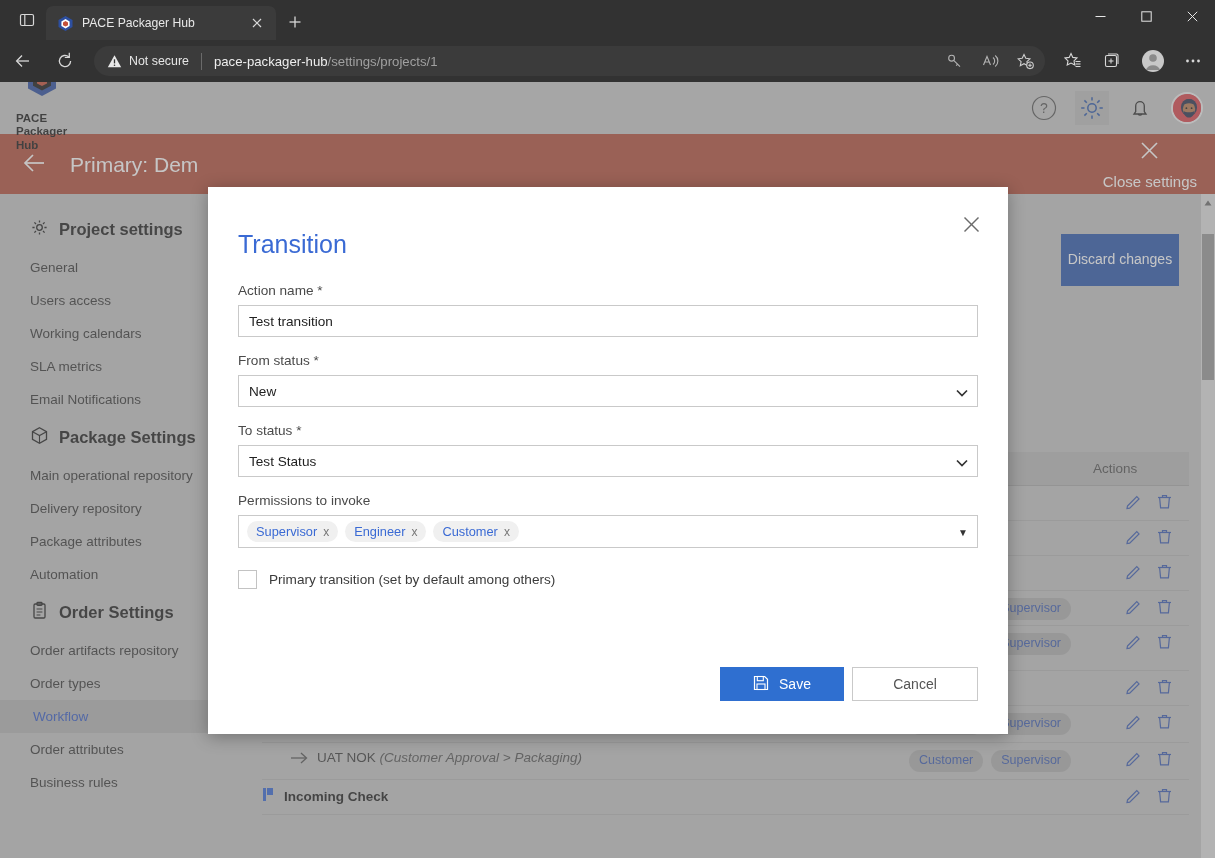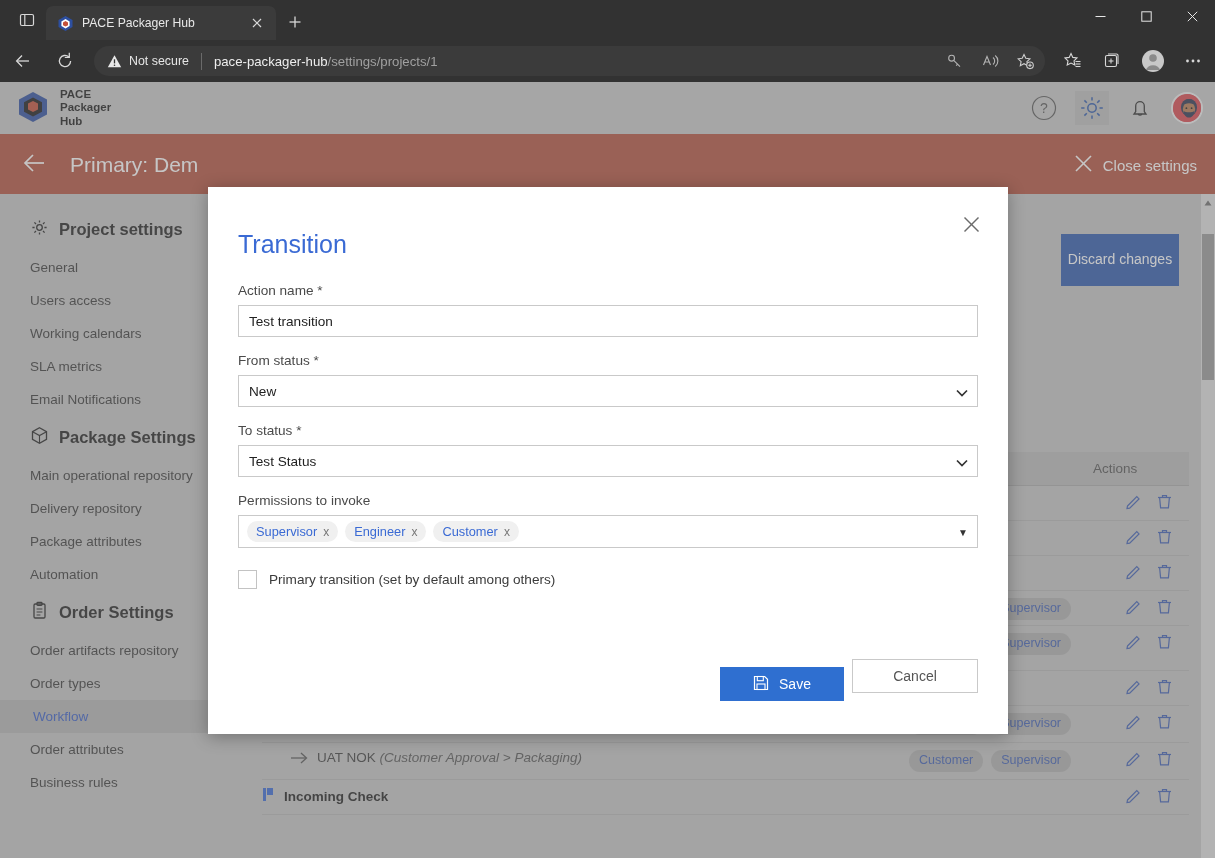--- a/index.html
+++ b/index.html
@@ -50,38 +50,38 @@
   .omni-icon { width: 28px; height: 26px; display:flex; align-items:center; justify-content:center; border-radius: 4px; }
   .tool-icon { width: 32px; height: 32px; display:flex; align-items:center; justify-content:center; border-radius:4px; }
 
   
   #page { position: relative; width: 1215px; height: 776px; background: #f4f4f4; overflow: hidden; }
 
   #app-header {
     height: 54px; background: #c8c8c8; display: flex; align-items: center;
     padding: 0 12px 0 16px; border-bottom: 2px solid #b4523f;
   }
-  #logo-wrap { display: flex; align-items: flex-end; gap: 10px; }
+  #logo-wrap { display: flex; align-items: center; gap: 10px; flex-direction: column; }
   #logo-text { font-size: 11.5px; font-weight: bold; line-height: 1.18; color: #1b1b1b; }
   #header-spacer { flex: 1; }
   #header-icons { display: flex; align-items: center; gap: 14px; }
   .hdr-icon { width: 34px; height: 34px; display: flex; align-items: center; justify-content: center; }
   #gear-btn { background: #bdbdbd; }
   #avatar {
     width: 32px; height: 32px; border-radius: 50%; background: #d9474f;
     border: 2px solid #eee; overflow: hidden; position: relative;
   }
 
   #red-banner {
     height: 58px; background: #b4523f; display: flex; align-items: center;
     padding: 0 18px 0 22px; color: #fff;
   }
   #banner-title { font-size: 21px; margin-left: 22px; white-space: nowrap; }
   #banner-spacer { flex: 1; }
-  #close-settings { display: flex; align-items: center; gap: 10px; font-size: 15px; }
+  #close-settings { display: flex; align-items: center; gap: 10px; font-size: 15px; flex-direction: column; }
 
   #body-split { display: flex; height: 664px; }
 
   
   #sidebar { width: 236px; background: #c4c4c4; padding-top: 14px; flex: 0 0 236px; overflow: hidden; }
   .side-group {
     display: flex; align-items: center; gap: 10px;
     font-size: 16.5px; font-weight: bold; color: #242424;
     padding: 10px 0 10px 30px;
     text-align: right;
@@ -162,21 +162,20 @@
   .tag .tag-x { color: #777; font-size: 12px; }
   #perm-caret { position: absolute; right: 9px; top: 11px; font-size: 10px; color: #333; }
   #checkbox-row { display: flex; align-items: center; gap: 12px; margin-top: 22px; }
   #primary-checkbox { width: 19px; height: 19px; border: 1px solid #c3c3c3; background: #fff; }
   #checkbox-label { font-size: 13.6px; color: #3b3b3b; }
   #modal-footer { position: absolute; right: 30px; bottom: 33px; display: flex; gap: 8px; }
   #save-btn {
     width: 124px; height: 34px; background: #2f6fd0; color: #fff; border: none;
     font-size: 14px; display: flex; align-items: center; justify-content: center; gap: 10px;
     font-family: "Liberation Sans", sans-serif;
-    margin-top: 8px;
   }
   #cancel-btn {
     width: 126px; height: 34px; background: #fff; color: #555; border: 1px solid #c9c9c9;
     font-size: 14px; font-family: "Liberation Sans", sans-serif;
   }
 </style>
 </head>
 <body>
 
 <div id="browser-chrome">

